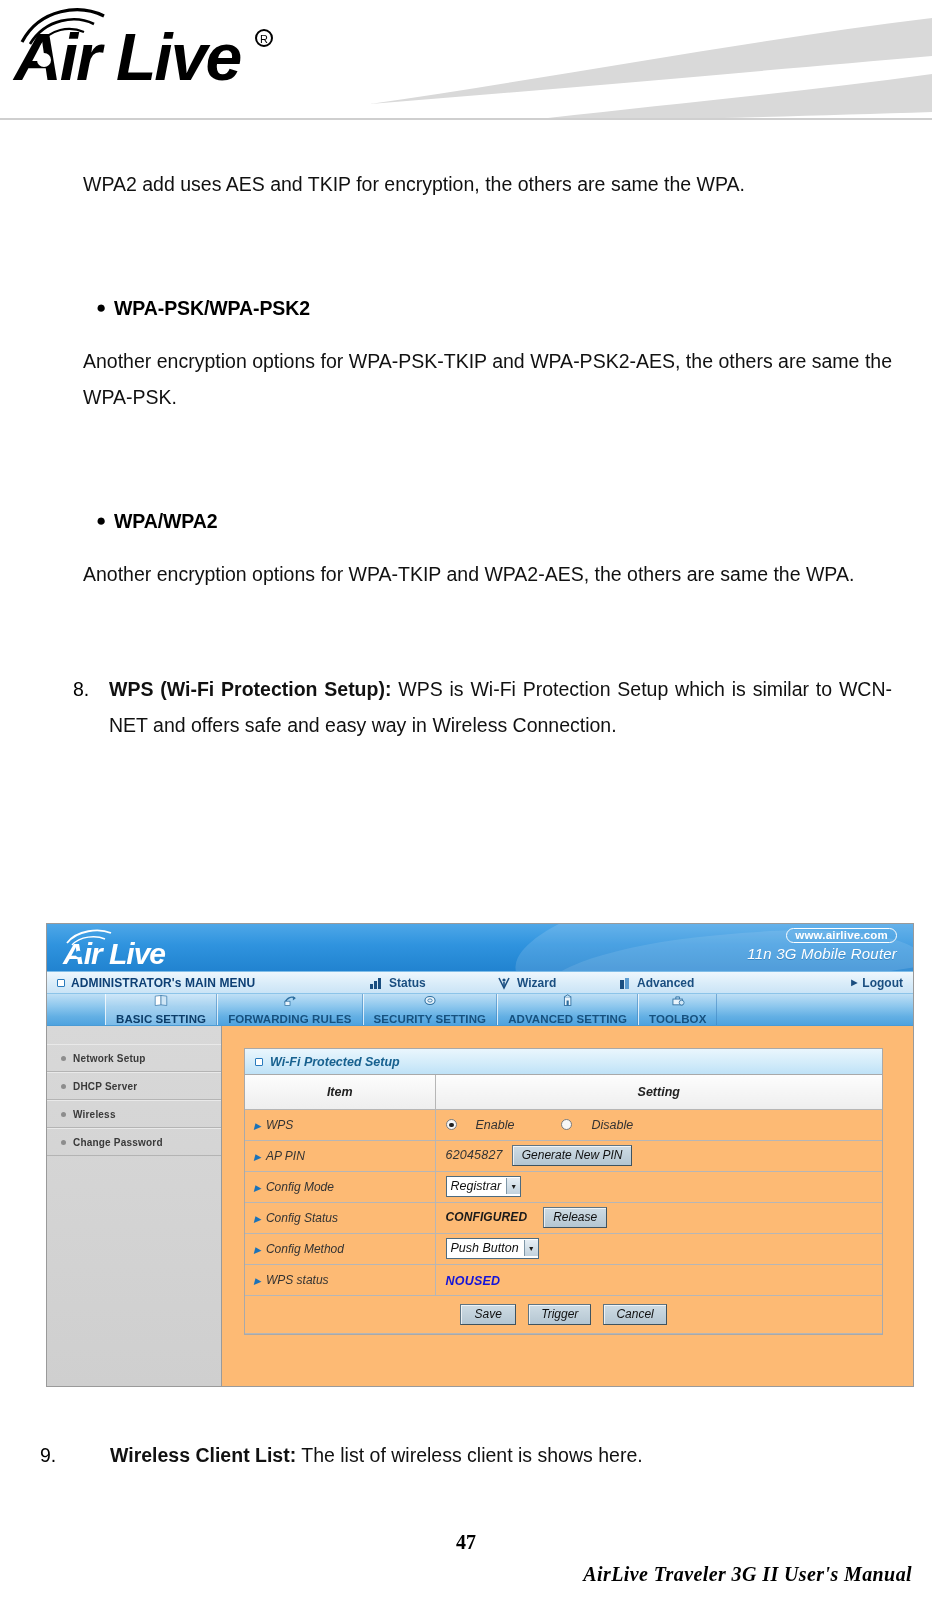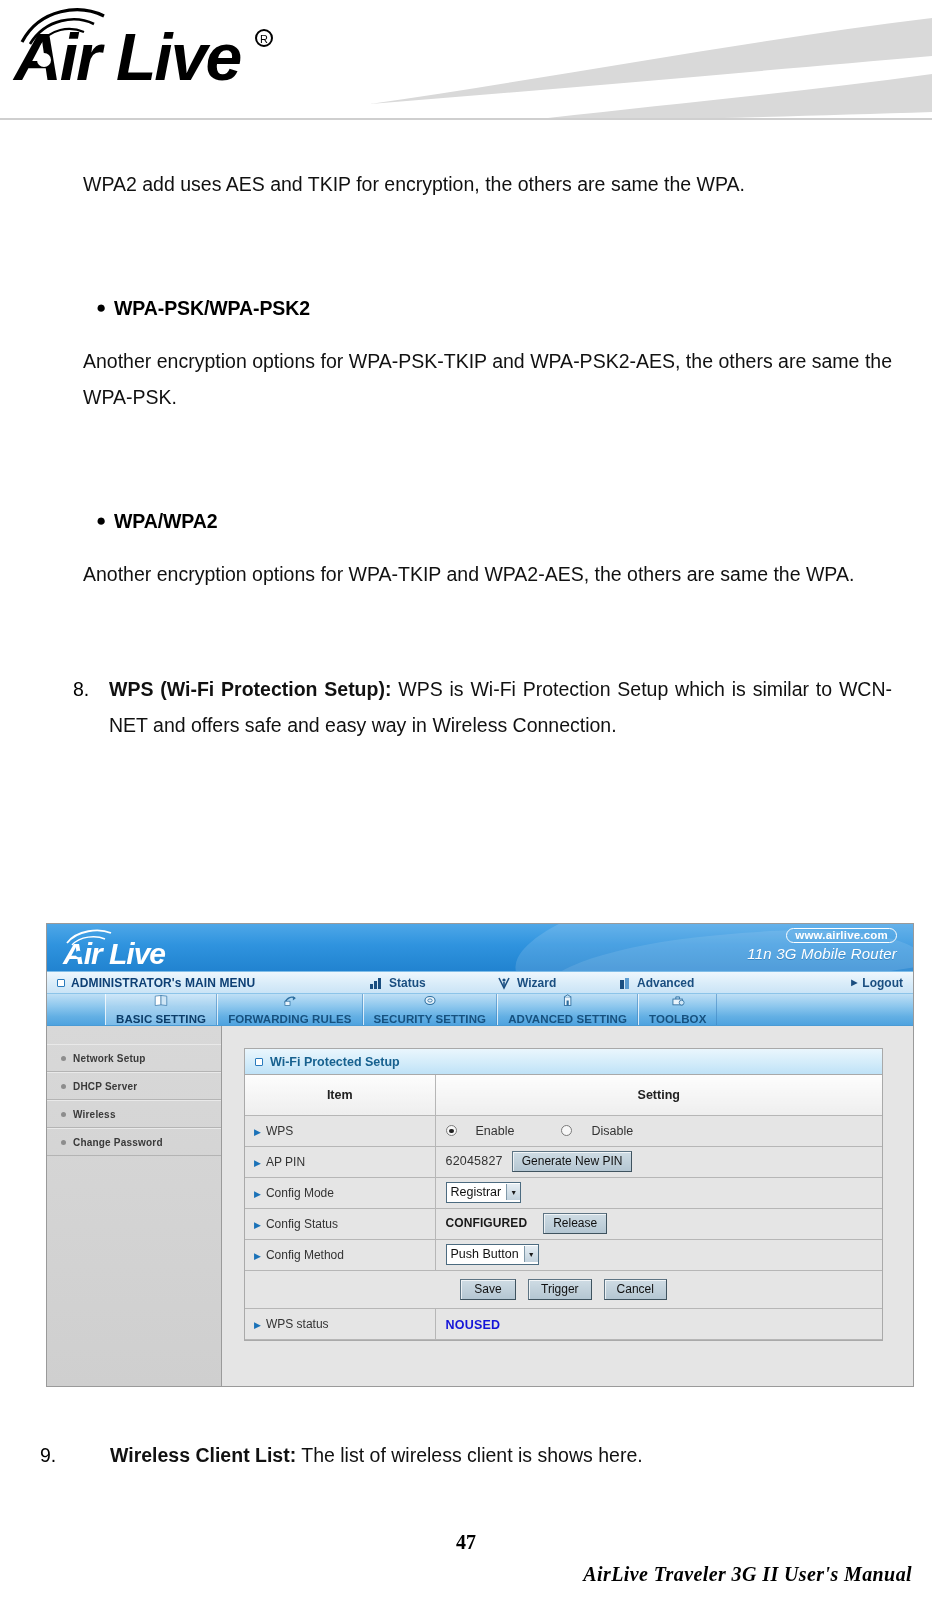--- a/index.html
+++ b/index.html
@@ -163,36 +163,36 @@
   }
   .rt-side-item {
     height: 28px; display:flex; align-items:center; gap:7px;
     padding-left: 14px;
     border-top:1px solid #e9e9e9;
     border-bottom:1px solid #b4b4b4;
     font-size:10px; font-weight:bold; color:#3a3a3a;
     letter-spacing:.2px;
   }
   .rt-side-item .dot { width:5px;height:5px;border-radius:50%;background:#8d8d8d;display:inline-block;}
-  .rt-main { flex:1 1 auto; background:#e5e5e5; padding: 22px 30px 16px 22px; }
+  .rt-main { flex:1 1 auto; background:#fdba74; padding: 22px 30px 16px 22px; font-style: italic; }
 
   
   .panel { border:1px solid #a9a9a9; }
   .panel-head {
     height: 26px; display:flex; align-items:center; gap:7px; padding-left:10px;
     background: linear-gradient(180deg,#eaf6fd 0%, #d3ecfa 55%, #bfe2f7 100%);
     border-bottom:1px solid #a9a9a9;
     color:#17618f; font-size:12.5px; font-weight:bold;
   }
   .panel-head .sq { width:8px;height:8px;border:1.4px solid #2a7bbd;background:#fff;border-radius:1px;display:inline-block;}
   table.sset { width:100%; border-collapse: collapse; table-layout: fixed; }
   table.sset td, table.sset th { border-bottom:1px solid #b6b6b6; }
   table.sset .col-item { width: 190px; border-right:1px solid #b6b6b6; }
   th.hdr {
-    height:40px; background: linear-gradient(180deg,#fdfdfd 0%, #eeeeee 100%);
+    height:34px; background: linear-gradient(180deg,#fdfdfd 0%, #eeeeee 100%);
     font-size:12.5px; font-weight:bold; color:#222; text-align:center;
   }
   th.hdr.col-item { border-right:1px solid #b6b6b6; }
   td.item-cell {
     height:31px; font-size:12px; color:#333; padding-left:9px;
   }
   td.item-cell .arw { color:#1b72b8; font-size:9px; margin-right:5px; }
   td.val-cell { height:31px; padding-left:10px; }
 
   .radio-line { display:flex; align-items:center; gap:19px; font-size:12.5px; color:#333;text-align:center; }
@@ -489,31 +489,31 @@
             </td>
             <td class="val-cell">
               <span class="sel">
                 <span>Push Button</span>
                 <span class="caret">▼</span>
               </span>
             </td>
           </tr>
 
           <tr>
+            <td class="item-cell col-item">
+              <span class="arw">▶</span><span>WPS status</span>
+            </td>
+            <td class="val-cell">
+              <span class="noused">NOUSED</span>
+            </td>
+          </tr>
+
+          <tr>
             <td class="actions" colspan="2">
               <span class="btn">Save</span><span class="btn">Trigger</span><span class="btn">Cancel</span>
-            </td>
-          </tr>
-
-          <tr>
-            <td class="item-cell col-item">
-              <span class="arw">▶</span><span>WPS status</span>
-            </td>
-            <td class="val-cell">
-              <span class="noused">NOUSED</span>
             </td>
           </tr>
         </tbody>
           </table>
 
       </div>
     </div>
   </div>
 </div>
 

